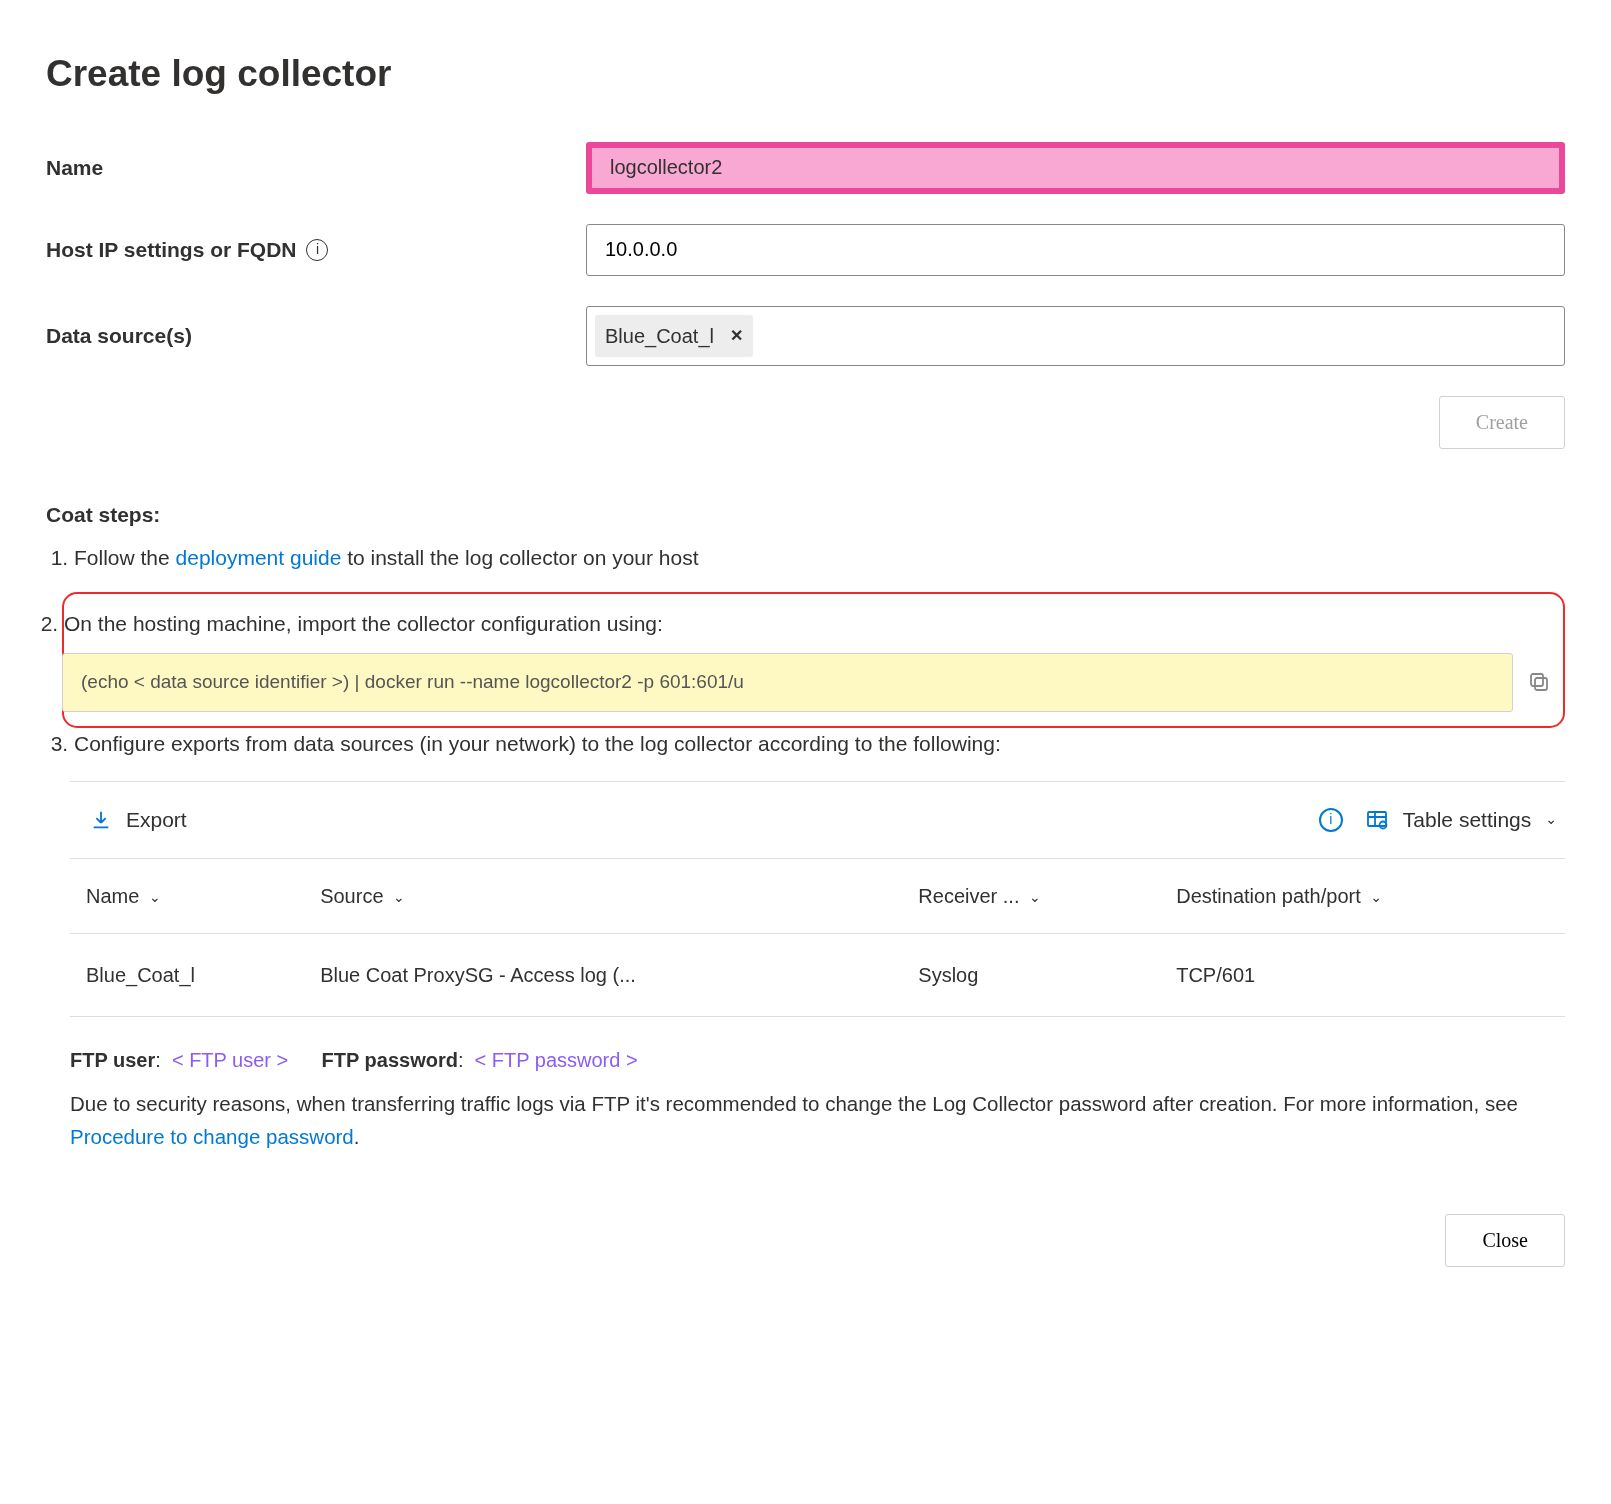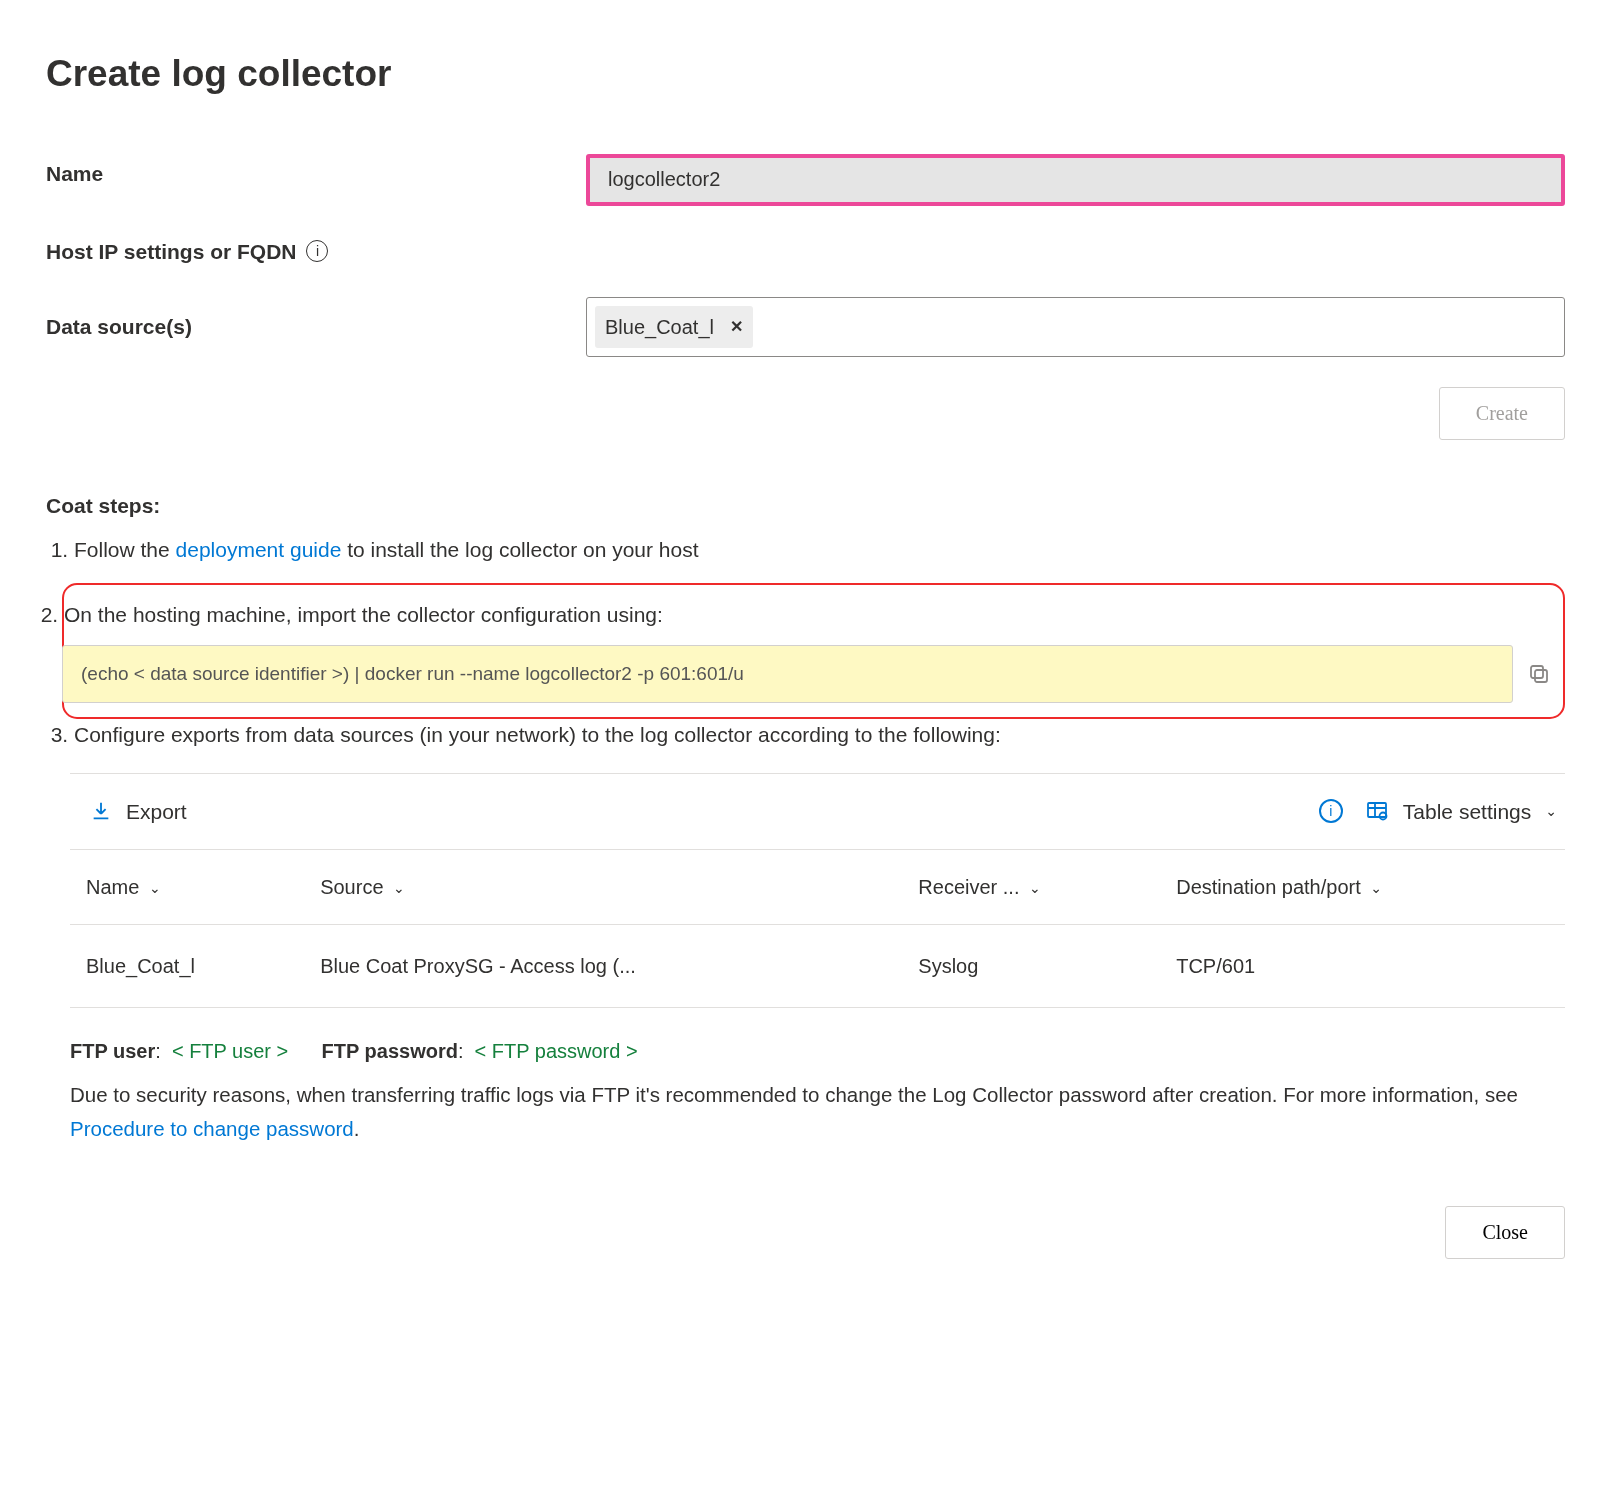--- a/index.html
+++ b/index.html
@@ -45,24 +45,23 @@
   .text-input {
     flex: 1;
     height: 52px;
     padding: 0 18px;
     font-size: 20px;
     border: 1px solid #8a8886;
     border-radius: 3px;
     font-family: inherit;
   }
   .text-input.disabled {
-    background: #e5e5e5;
+    background: #f9a8d4;
     color: #323130;
-    border: 4px solid #ec4899;
-    margin-top: 12px;
+    border: 6px solid #ec4899;
   }
   .tag-input {
     flex: 1;
     min-height: 56px;
     padding: 8px;
     border: 1px solid #8a8886;
     border-radius: 3px;
     display: flex;
     align-items: center;
     gap: 8px;
@@ -212,21 +211,21 @@
   td {
     padding: 26px 8px 26px 16px;
     font-size: 20px;
     border-bottom: 1px solid #e1dfdd;
   }
   .ftp-line {
     margin: 28px 0 10px 0;
     font-size: 20px;
   }
   .ftp-line strong { font-weight: 700; }
-  .placeholder { color: #15803d; }
+  .placeholder { color: #8b5cf6; }
   .note {
     font-size: 20.5px;
     margin-top: 12px;
     line-height: 1.65;
   }
   .footer {
     display: flex;
     justify-content: flex-end;
     margin-top: 60px;
   }
@@ -240,20 +239,21 @@
 <div class="form-row">
   <div class="form-label">Name</div>
   <input class="text-input disabled" readonly="" value="logcollector2" style="">
 </div>
 
 <div class="form-row">
   <div class="form-label">
     <span>Host IP settings or FQDN</span>
     <span class="info-icon">i</span>
   </div>
+  <input class="text-input" value="10.0.0.0" style="">
 </div>
 
 <div class="form-row">
   <div class="form-label">Data source(s)</div>
   <div class="tag-input">
     <span class="tag">
       <span>Blue_Coat_l</span>
       <span class="tag-close">✕</span>
     </span>
   </div>

